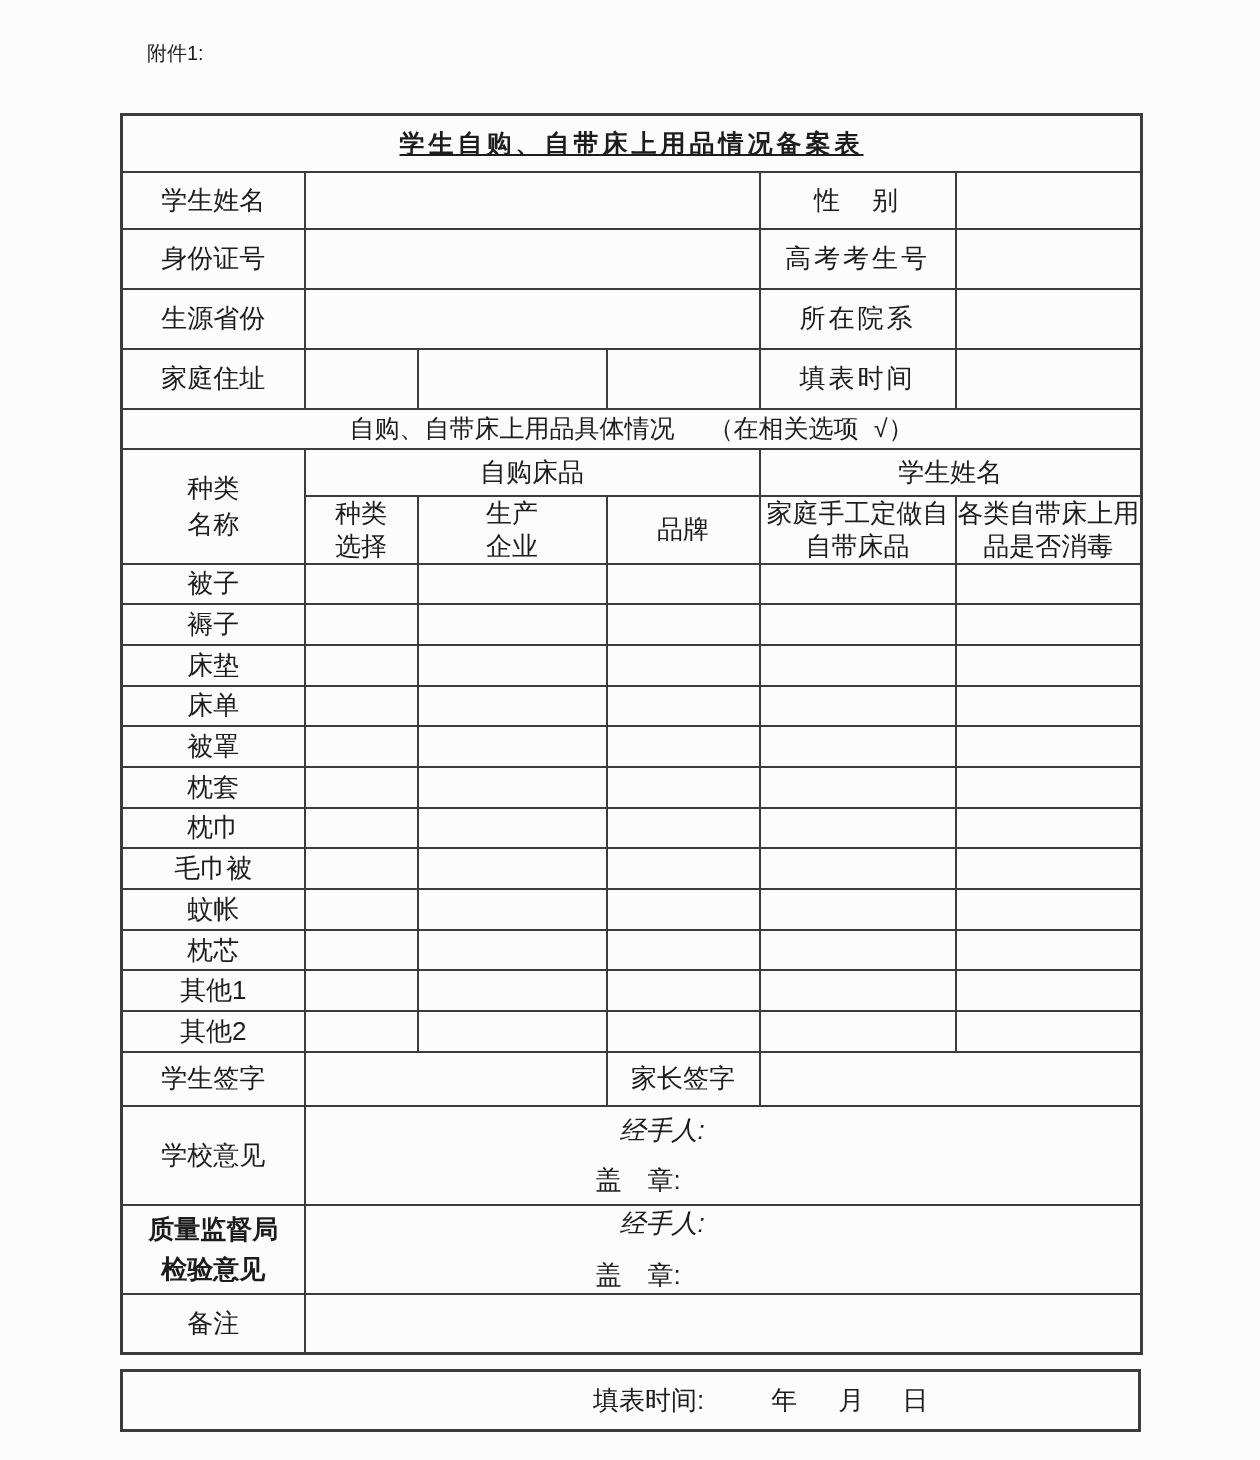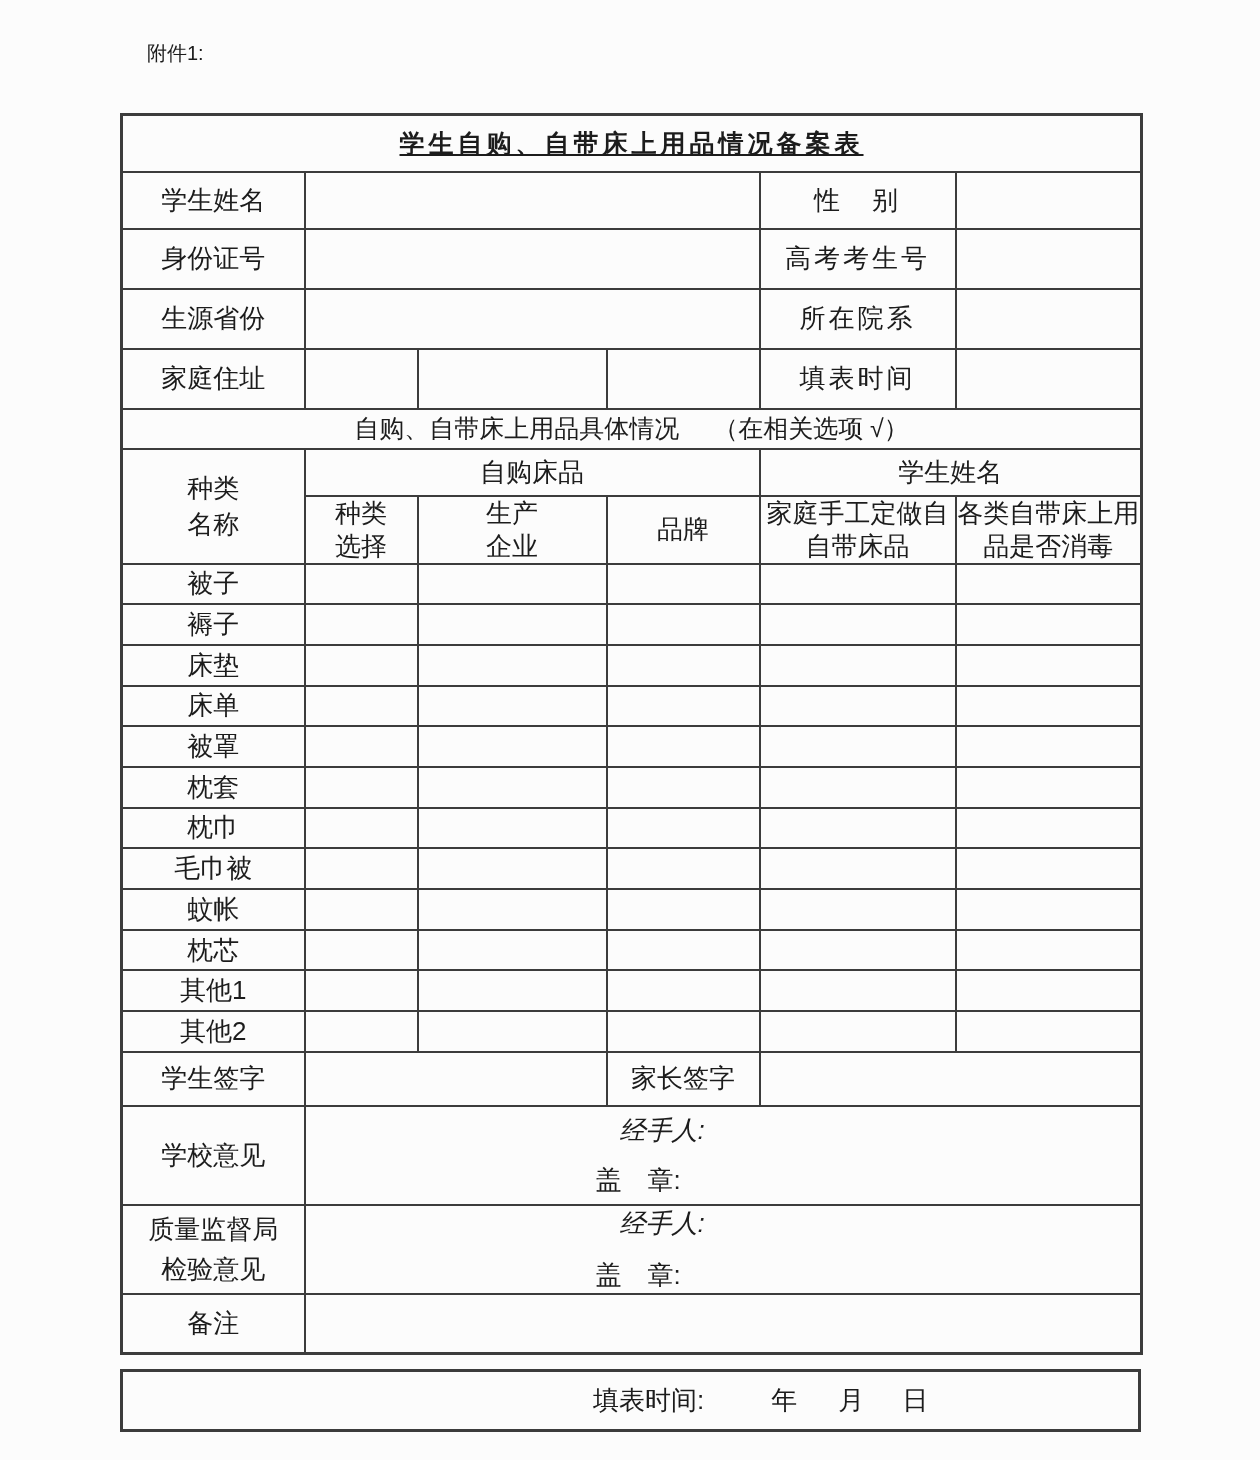--- a/index.html
+++ b/index.html
@@ -48,33 +48,33 @@
   tr.r-gh      { height: 47px; }
   tr.r-sh      { height: 68px; }
   tr.item-row  { height: 40.7px; }
   tr.r-sign    { height: 54px; }
   tr.r-school  { height: 99px; }
   tr.r-quality { height: 88px; }
   tr.r-remarks { height: 60px; }
   .rlab { letter-spacing: 3px; }
   .two-line div { line-height: 33px; }
   .cat-head div { line-height: 36px; }
-  .banner-note { margin-left: 34px; }
+  .banner-note { margin-left: 34px; font-family: Liberation Mono, monospace; }
   .op-cell { vertical-align: middle; }
   .op-block {
     width: fit-content;
     margin-left: 290px;
     text-align: left;
     display: flex;
     flex-direction: column;
     gap: 15px;
   }
   .r-quality .op-block { gap: 17px; }
   .op-l1 { padding-left: 24px; font-style: italic; }
-  .q-label div { line-height: 40px; }
+  .q-label div { line-height: 40px; font-weight: bold; }
   .footer-box {
     position: absolute; left: 120px; top: 1369px;
     width: 1021px; height: 63px;
     border: 3px solid var(--grid);
     box-sizing: border-box;
     display: flex;
     align-items: center;
     font-size: 26px;
   }
   .footer-label { margin-left: 470px; }

